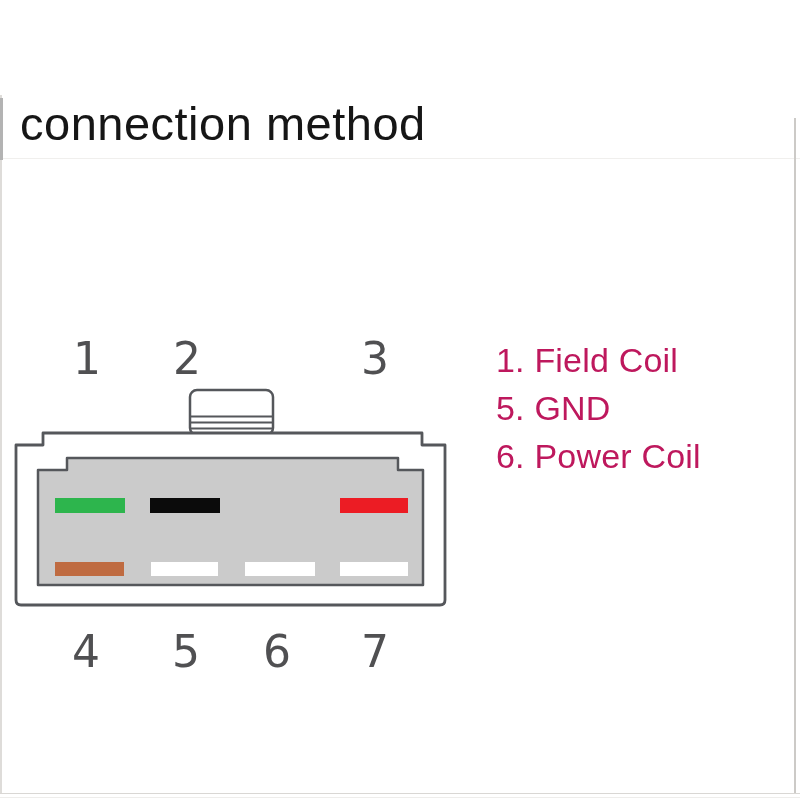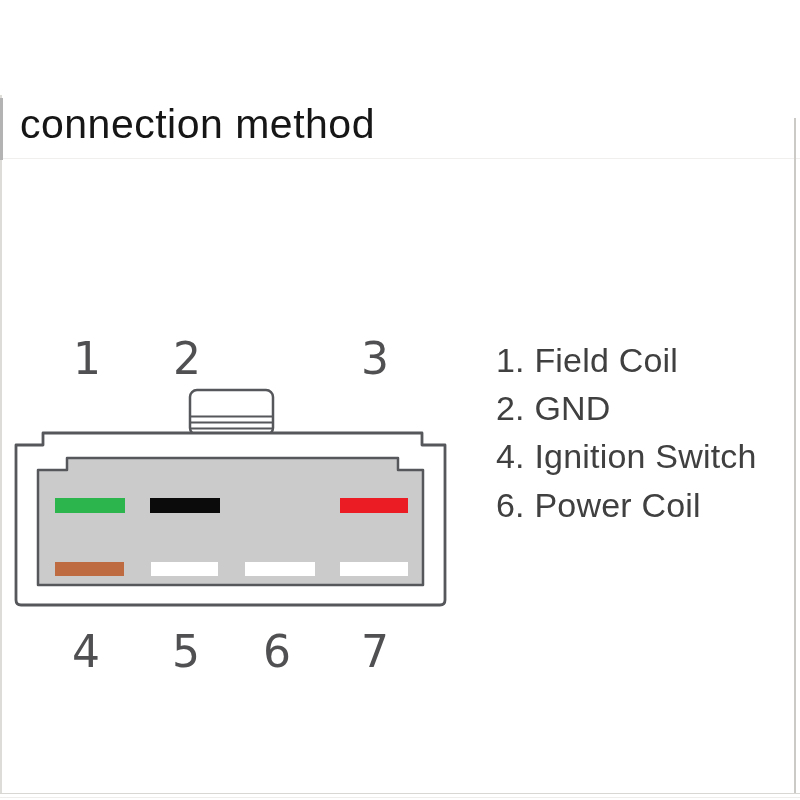--- a/index.html
+++ b/index.html
@@ -13,40 +13,40 @@
   #line-title-bottom{top:158px;background:#f0efed;}
   #line-bottom{top:793px;background:#d9d7d4;}
   #line-bottom2{top:797px;background:#eeedeb;}
   #line-left{left:0;top:95px;height:698px;background:#dedcd9;}
   #line-left-dark{left:0;top:98px;height:62px;width:3px;background:#b3b3b3;position:absolute;}
   #line-right{left:794px;top:118px;height:675px;background:#cccac7;}
 
   
   .page-title{
     position:absolute;left:20px;top:96px;
-    font-size:41px;line-height:56px;letter-spacing:0.5px;
+    font-size:47px;line-height:56px;letter-spacing:0.5px;
     color:#161616;white-space:nowrap;
   }
 
   
   #connector-svg{position:absolute;left:0;top:380px;}
 
   
   .pin-num{
     position:absolute;transform:translateX(-50%);
     font-family:"DejaVu Sans", sans-serif;
     font-size:44px;line-height:50px;color:#505052;
   }
   .pin-num.top{top:334px;}
   .pin-num.bottom{top:627px;}
 
   
   .legend{position:absolute;left:496px;top:336px;}
   .legend-item{
-    font-size:34px;line-height:48.2px;color:#404040;
+    font-size:34px;line-height:48.2px;color:#be185d;
     white-space:nowrap;letter-spacing:0.2px;
   }
 </style>
 </head>
 <body>
 
 <div class="hline" id="line-title-bottom"></div>
 <div class="hline" id="line-bottom"></div>
 <div class="hline" id="line-bottom2"></div>
 <div class="vline" id="line-left"></div>
@@ -80,16 +80,15 @@
 <div class="pin-num top" style="left:187px;">2</div>
 <div class="pin-num top" style="left:375px;">3</div>
 
 <div class="pin-num bottom" style="left:86px;">4</div>
 <div class="pin-num bottom" style="left:186px;">5</div>
 <div class="pin-num bottom" style="left:277px;">6</div>
 <div class="pin-num bottom" style="left:375px;">7</div>
 
 <div class="legend">
   <div class="legend-item">1. Field Coil</div>
-  <div class="legend-item">2. GND</div>
-  <div class="legend-item">4. Ignition Switch</div>
+  <div class="legend-item">5. GND</div>
   <div class="legend-item">6. Power Coil</div>
 </div>
 
 </body></html>

